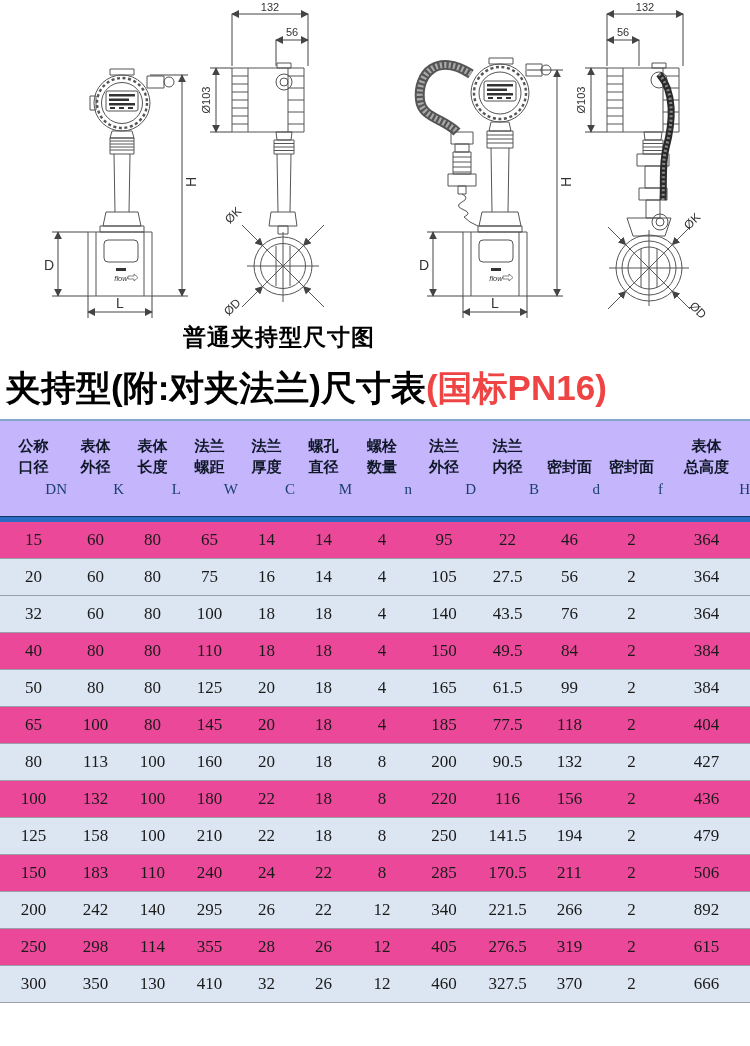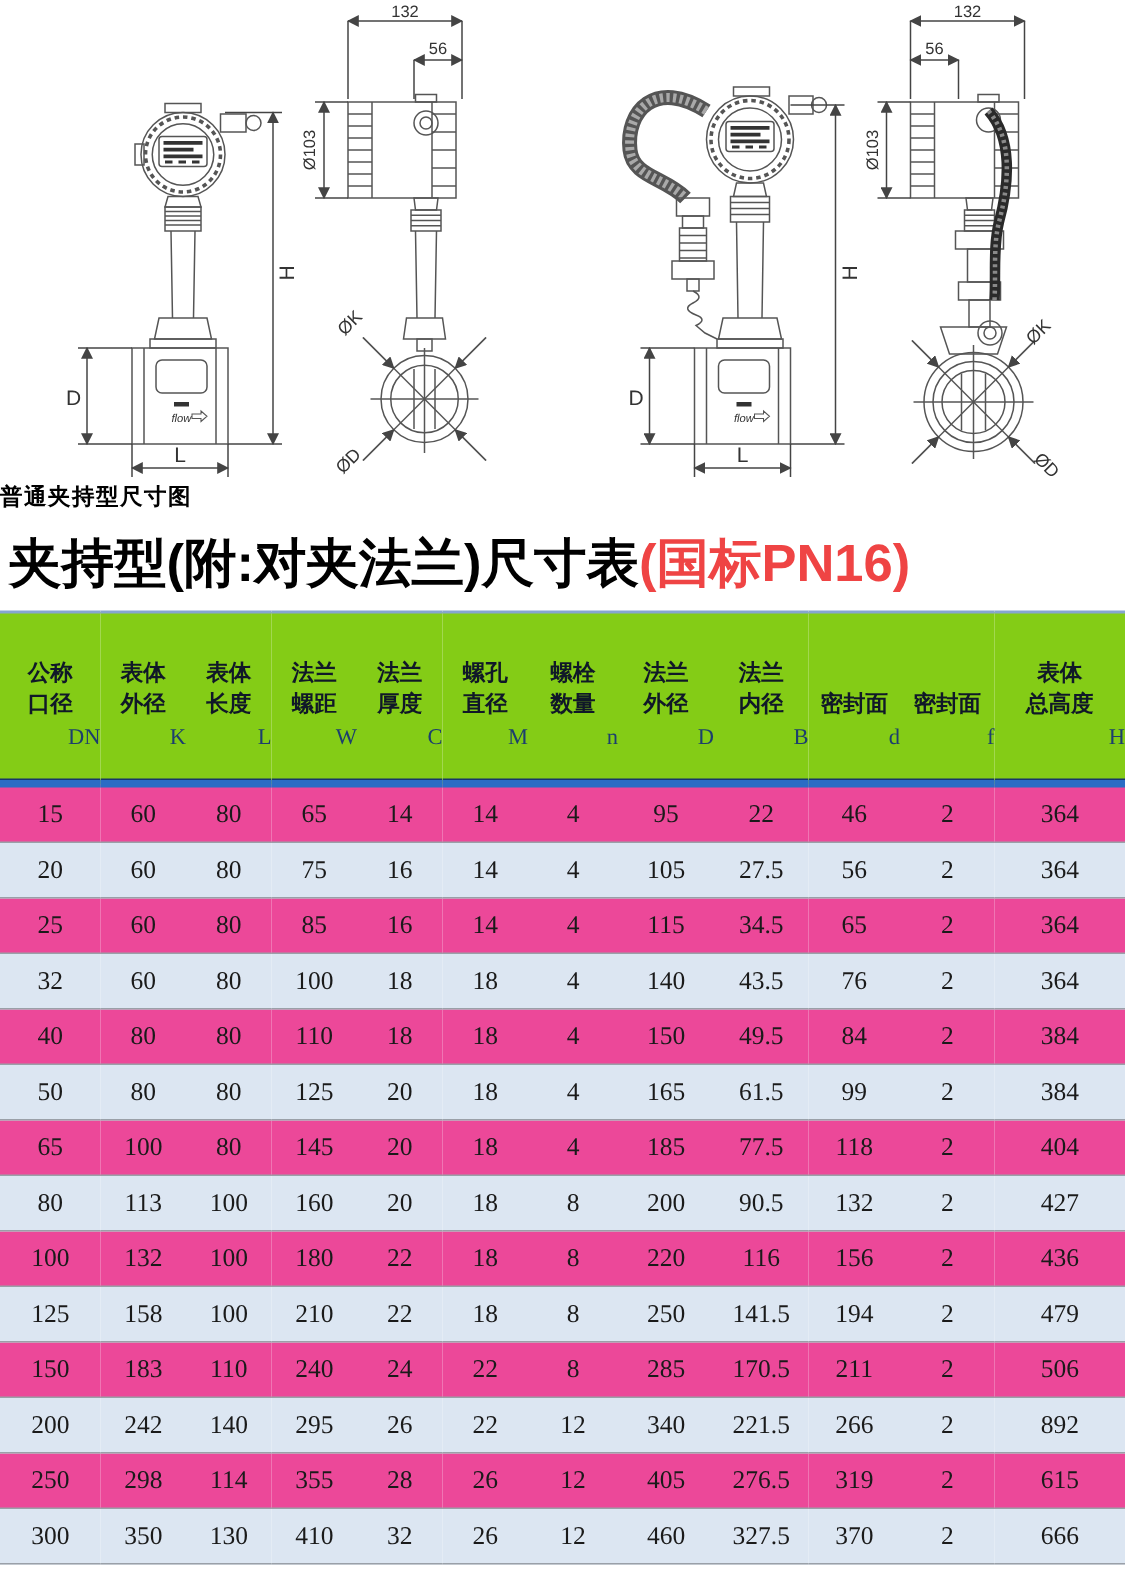--- a/index.html
+++ b/index.html
@@ -1,28 +1,28 @@
 <!DOCTYPE html>
 <html><head>
 <meta charset="utf-8">
 <style>
   html,body{margin:0;padding:0;background:#fff;}
   .page{position:relative;width:750px;height:1046px;background:#fff;overflow:hidden;
         font-family:"Liberation Sans","DejaVu Sans",sans-serif;}
   .diagrams{display:flex;}
   .diagrams figure{margin:0;width:375px;}
   .diagrams svg{display:block;}
-  .diagrams figcaption{text-align:left;font-weight:bold;font-size:15px;color:#000;
+  .diagrams figcaption{text-align:right;font-weight:bold;font-size:23px;color:#000;
         letter-spacing:1px;margin-top:0;}
   .title{margin:14px 0 10px 6px;font-size:35px;font-weight:bold;color:#000;line-height:1.2;
         white-space:nowrap;}
   .title .red{color:#ef4444;}
   table.dims{width:750px;border-collapse:collapse;table-layout:fixed;border-bottom:1px solid #9aa0a8;}
   table.dims thead tr{border-top:2px solid #86a5cf;border-bottom:5px solid #2b6cc4;}
-  table.dims th{background:#84cc16;height:88px;padding:17px 0 6px 0;vertical-align:middle;
+  table.dims th{background:#c4b5fd;height:88px;padding:2px 0 6px 0;vertical-align:middle;
         box-shadow:inset 0 -1px 0 #17356b;font-weight:bold;}
   table.dims th .l1,table.dims th .l2{font-size:15px;color:#101828;line-height:1.35;}
   table.dims th .lt{font-family:"Liberation Serif","DejaVu Serif",serif;font-weight:normal;
         font-size:15px;color:#1c3e6e;margin-top:4px;text-align:right;}
   table.dims tbody td{height:36px;padding:0;text-align:center;color:#1a1a1a;font-size:17px;
         font-family:"Liberation Serif","DejaVu Serif",serif;}
   table.dims tbody tr{background:#ec4899;}
   table.dims tbody tr.alt{background:#dce6f2;}
   table.dims tbody tr + tr{border-top:1px solid #9aa0a8;}
   
@@ -400,34 +400,20 @@
           <td>75</td>
           <td>16</td>
           <td>14</td>
           <td>4</td>
           <td>105</td>
           <td>27.5</td>
           <td>56</td>
           <td>2</td>
           <td>364</td>
         </tr>
-        <tr>
-          <td>25</td>
-          <td>60</td>
-          <td>80</td>
-          <td>85</td>
-          <td>16</td>
-          <td>14</td>
-          <td>4</td>
-          <td>115</td>
-          <td>34.5</td>
-          <td>65</td>
-          <td>2</td>
-          <td>364</td>
-        </tr>
         <tr class="alt">
           <td>32</td>
           <td>60</td>
           <td>80</td>
           <td>100</td>
           <td>18</td>
           <td>18</td>
           <td>4</td>
           <td>140</td>
           <td>43.5</td>

